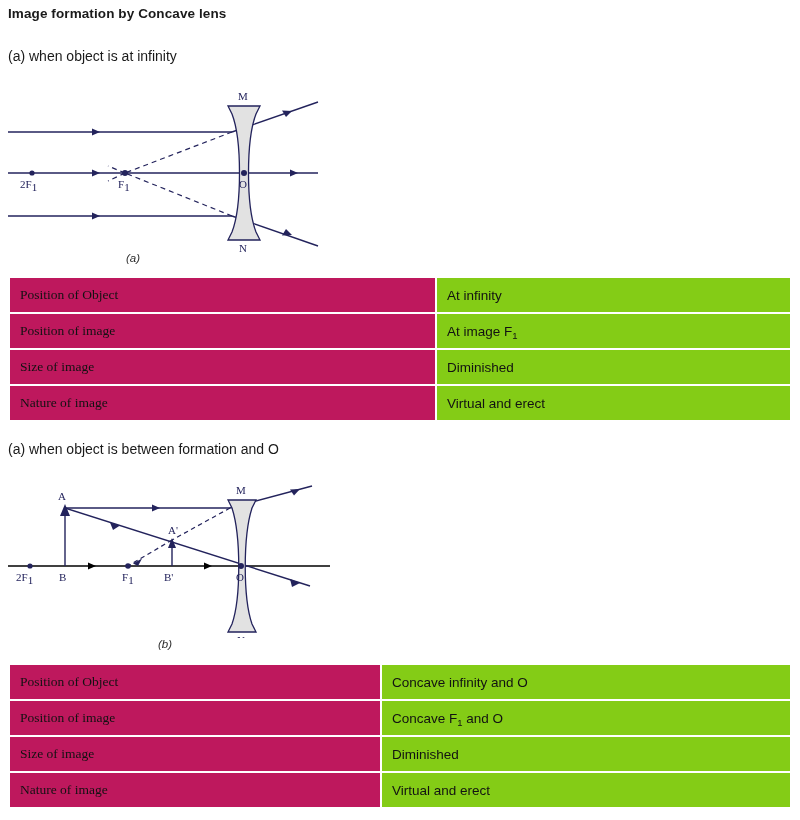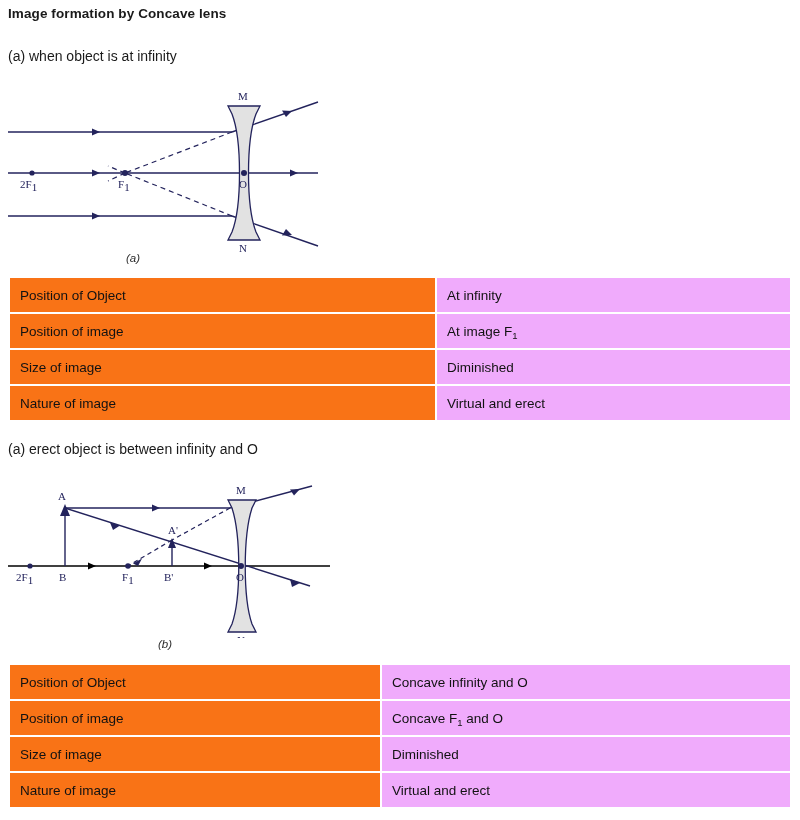--- a/index.html
+++ b/index.html
@@ -61,22 +61,22 @@
   #table-b { top: 663px; width: 784px; }
 
   .lens-table td {
     height: 34px;
     padding: 0 10px;
     border: 2px solid #ffffff;
     vertical-align: middle;
     font-weight: normal;
     color: #121212;
   }
-  .cell-label { background: #f97316; }
-  .cell-value { background: #f0abfc; }
+  .cell-label { background: #be185d; font-family: Liberation Serif, serif; }
+  .cell-value { background: #84cc16; }
 
   #table-a .cell-label { width: 405px; }
   #table-b .cell-label { width: 350px; }
 
   .lens-table sub {
     font-size: 9.5px;
     vertical-align: baseline;
     position: relative;
     bottom: -3px;
   }
@@ -146,21 +146,21 @@
       <td class="cell-label">Size of image</td>
       <td class="cell-value">Diminished</td>
     </tr>
     <tr>
       <td class="cell-label">Nature of image</td>
       <td class="cell-value">Virtual and erect</td>
     </tr>
   </tbody>
 </table>
 
-<div class="section-heading" id="heading-b">(a) erect object is between infinity and O</div>
+<div class="section-heading" id="heading-b">(a) when object is between formation and O</div>
 
 <svg class="diagram" id="diagram-b" width="340" height="160" viewBox="0 0 340 160">
 
   <line x1="8" y1="88" x2="330" y2="88" stroke="#000000" stroke-width="1.4"></line>
 
   <line x1="65" y1="88" x2="65" y2="30" stroke="#23235c" stroke-width="1.4"></line>
   <polygon points="65,26 60,38 70,38" fill="#23235c"></polygon>
 
   <line x1="65" y1="30" x2="230" y2="30" stroke="#23235c" stroke-width="1.4"></line>
   <polygon points="160,30 152,26.5 152,33.5" fill="#23235c"></polygon>

